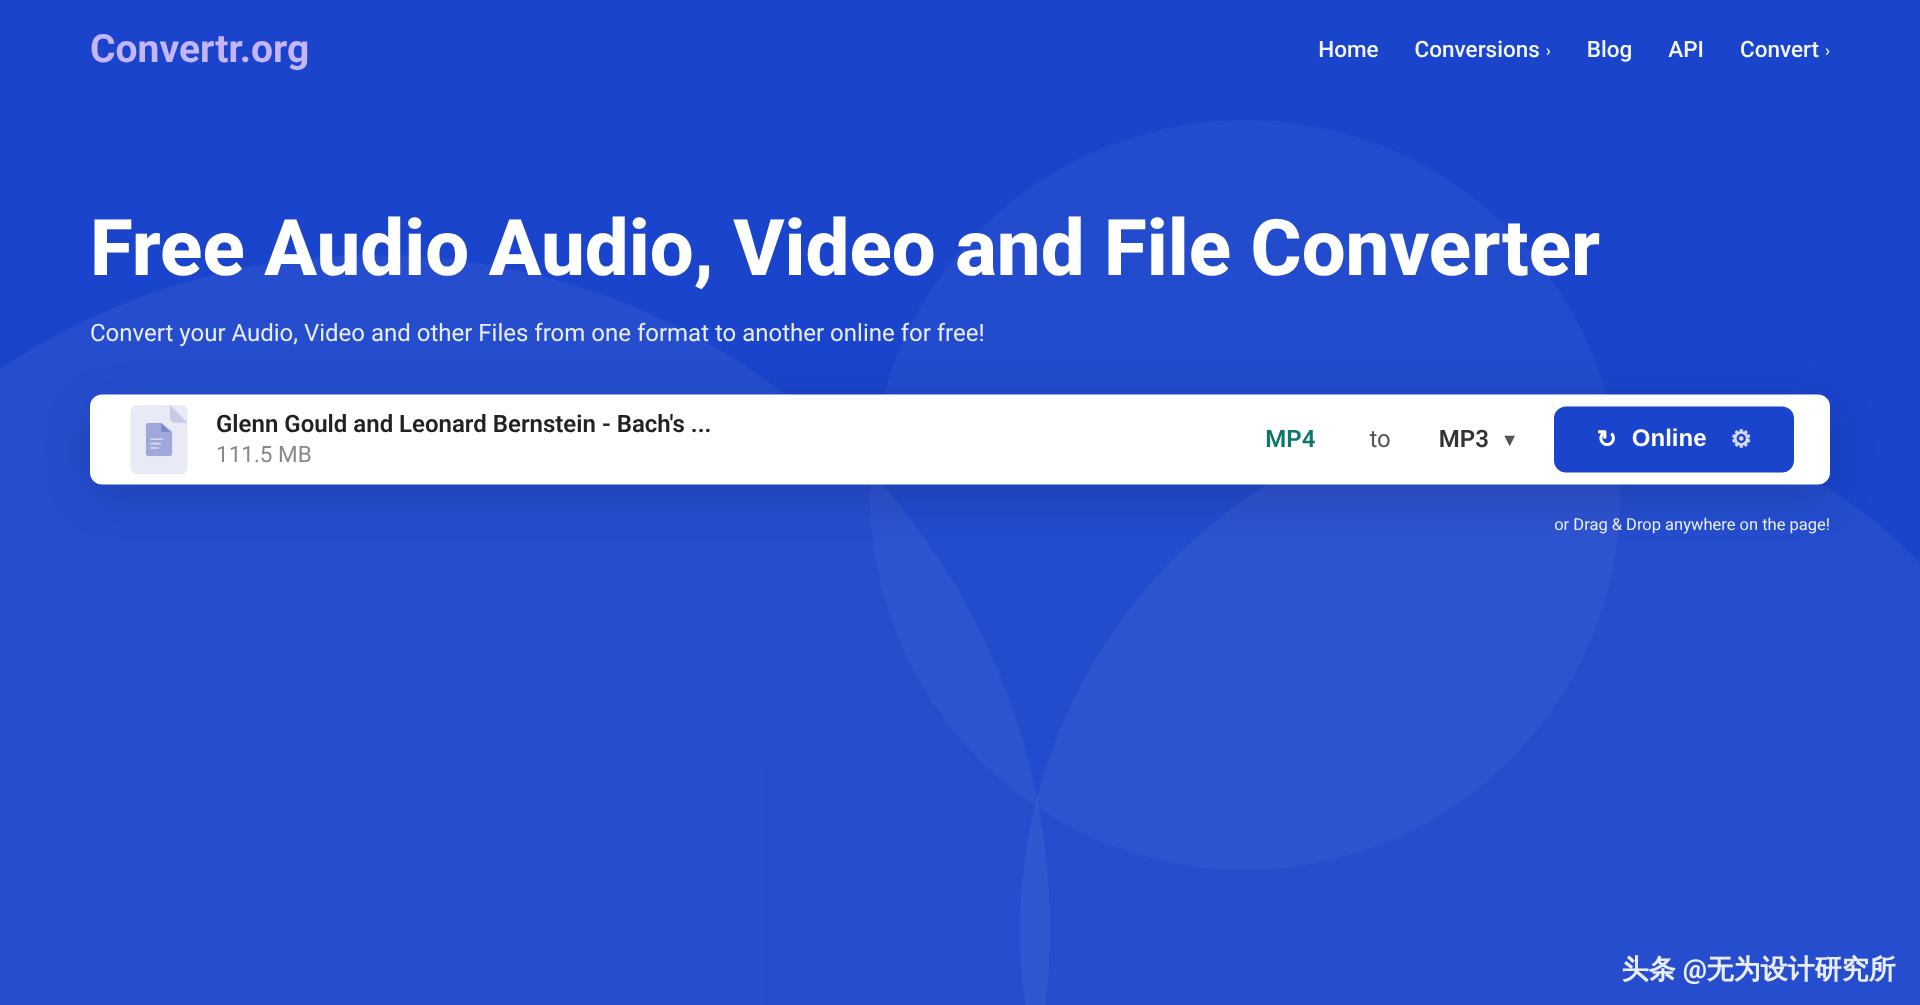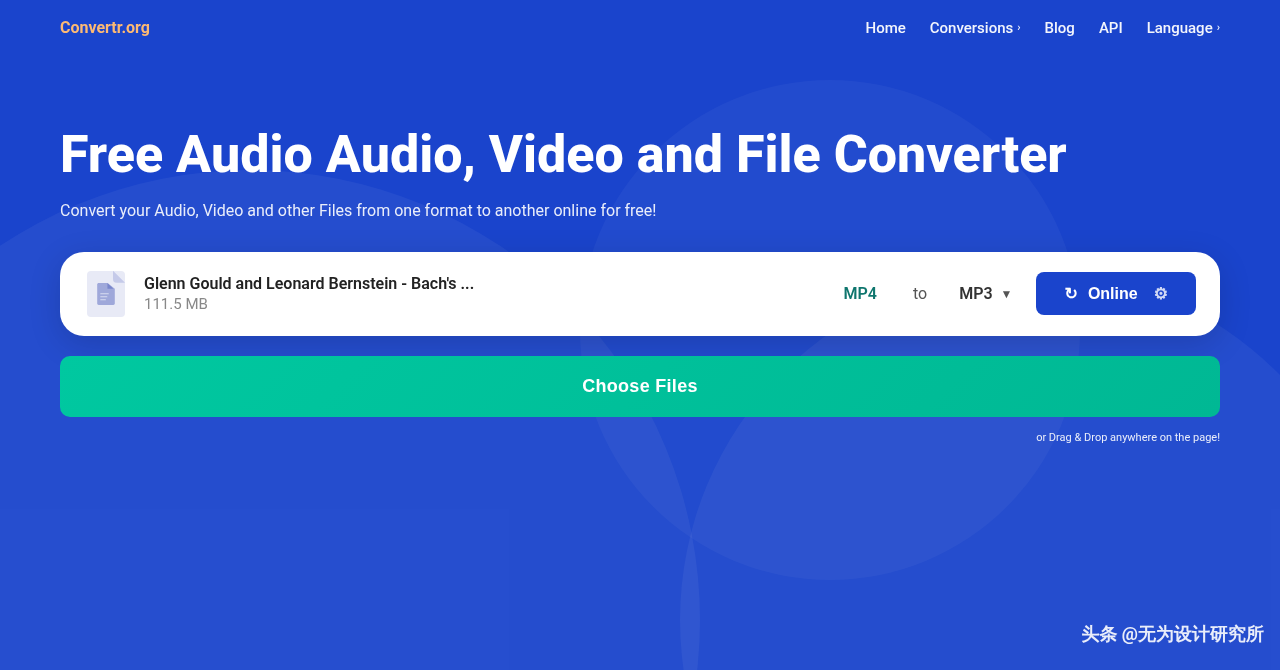--- a/index.html
+++ b/index.html
@@ -49,22 +49,22 @@
     
     header {
       position: relative;
       z-index: 10;
       display: flex;
       align-items: center;
       justify-content: space-between;
       padding: 18px 60px;
     }
     .logo {
-      color: #fdba74;
-      font-size: 16px;
+      color: #c4b5fd;
+      font-size: 26px;
       font-weight: 700;
       text-decoration: none;
     }
     nav {
       display: flex;
       align-items: center;
       gap: 24px;
     }
     .nav-item {
       color: #fff;
@@ -97,22 +97,22 @@
     .hero-subtitle {
       color: rgba(255,255,255,0.9);
       font-size: 16px;
       font-weight: 400;
       margin-bottom: 32px;
     }
 
     
     .converter-card {
       background: #fff;
-      border-radius: 24px;
-      padding: 16px 24px;
+      border-radius: 8px;
+      padding: 4px 24px;
       display: flex;
       align-items: center;
       gap: 16px;
       margin-bottom: 20px;
       box-shadow: 0 8px 32px rgba(0,0,0,0.15);
     }
     .file-icon-wrap {
       flex-shrink: 0;
       width: 44px;
       height: 52px;
@@ -231,21 +231,21 @@
     .drag-drop-text {
       color: rgba(255,255,255,0.9);
       font-size: 11px;
       text-align: right;
       margin-top: 14px;
     }
 
     
     .watermark {
       position: absolute;
-      bottom: 24px;
+      bottom: 12px;
       right: 16px;
       color: #fff;
       font-size: 18px;
       font-weight: 700;
       z-index: 20;
       opacity: 0.9;
     }
   </style>
 </head>
 <body>
@@ -266,21 +266,21 @@
       <span>Conversions</span>
       <span class="chevron">›</span>
     </span>
     <span class="nav-item">
       <span>Blog</span>
     </span>
     <span class="nav-item">
       <span>API</span>
     </span>
     <span class="nav-item">
-      <span>Language</span>
+      <span>Convert</span>
       <span class="chevron">›</span>
     </span>
   </nav>
 </header>
 
 <main>
   <h1 class="hero-title">Free Audio Audio, Video and File Converter</h1>
   <p class="hero-subtitle">Convert your Audio, Video and other Files from one format to another online for free!</p>
 
   <div class="converter-card">
@@ -308,17 +308,16 @@
       <span class="dropdown-arrow">▼</span>
     </div>
 
     <button class="convert-btn">
       <span class="btn-icon">↻</span>
       <span>Online</span>
       <span class="settings-icon">⚙</span>
     </button>
   </div>
 
-  <button class="choose-files-btn">Choose Files</button>
   <p class="drag-drop-text">or Drag &amp; Drop anywhere on the page!</p>
 </main>
 
 <div class="watermark">头条 @无为设计研究所</div>
 
 </body></html>

